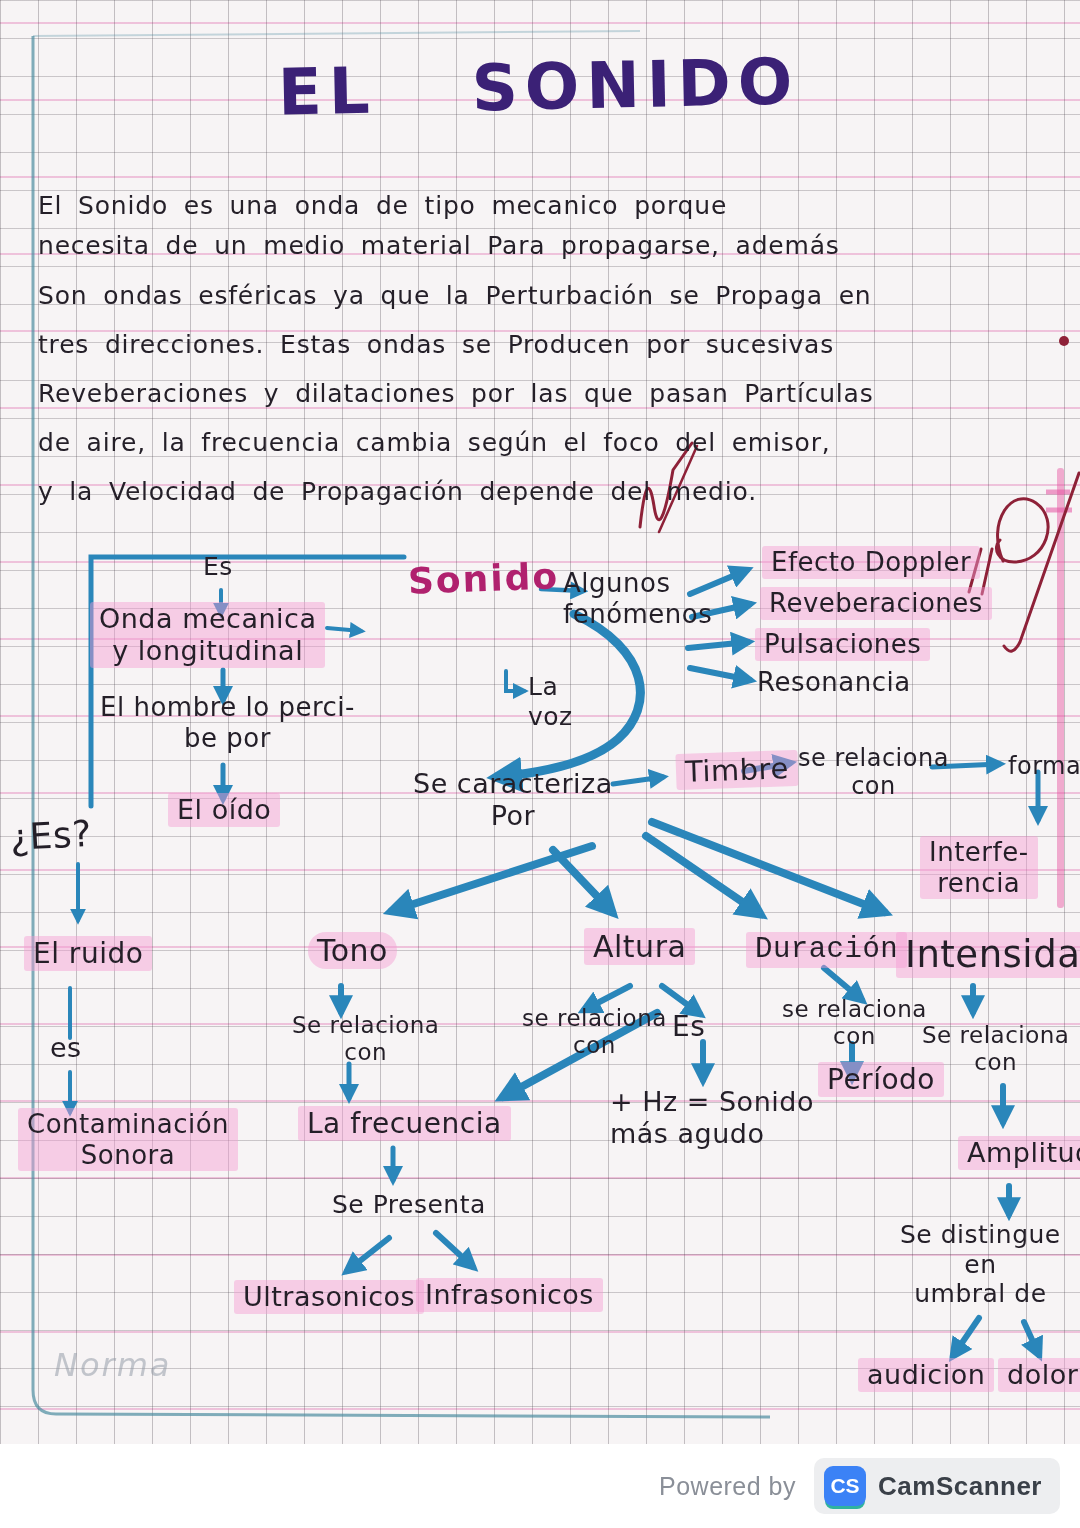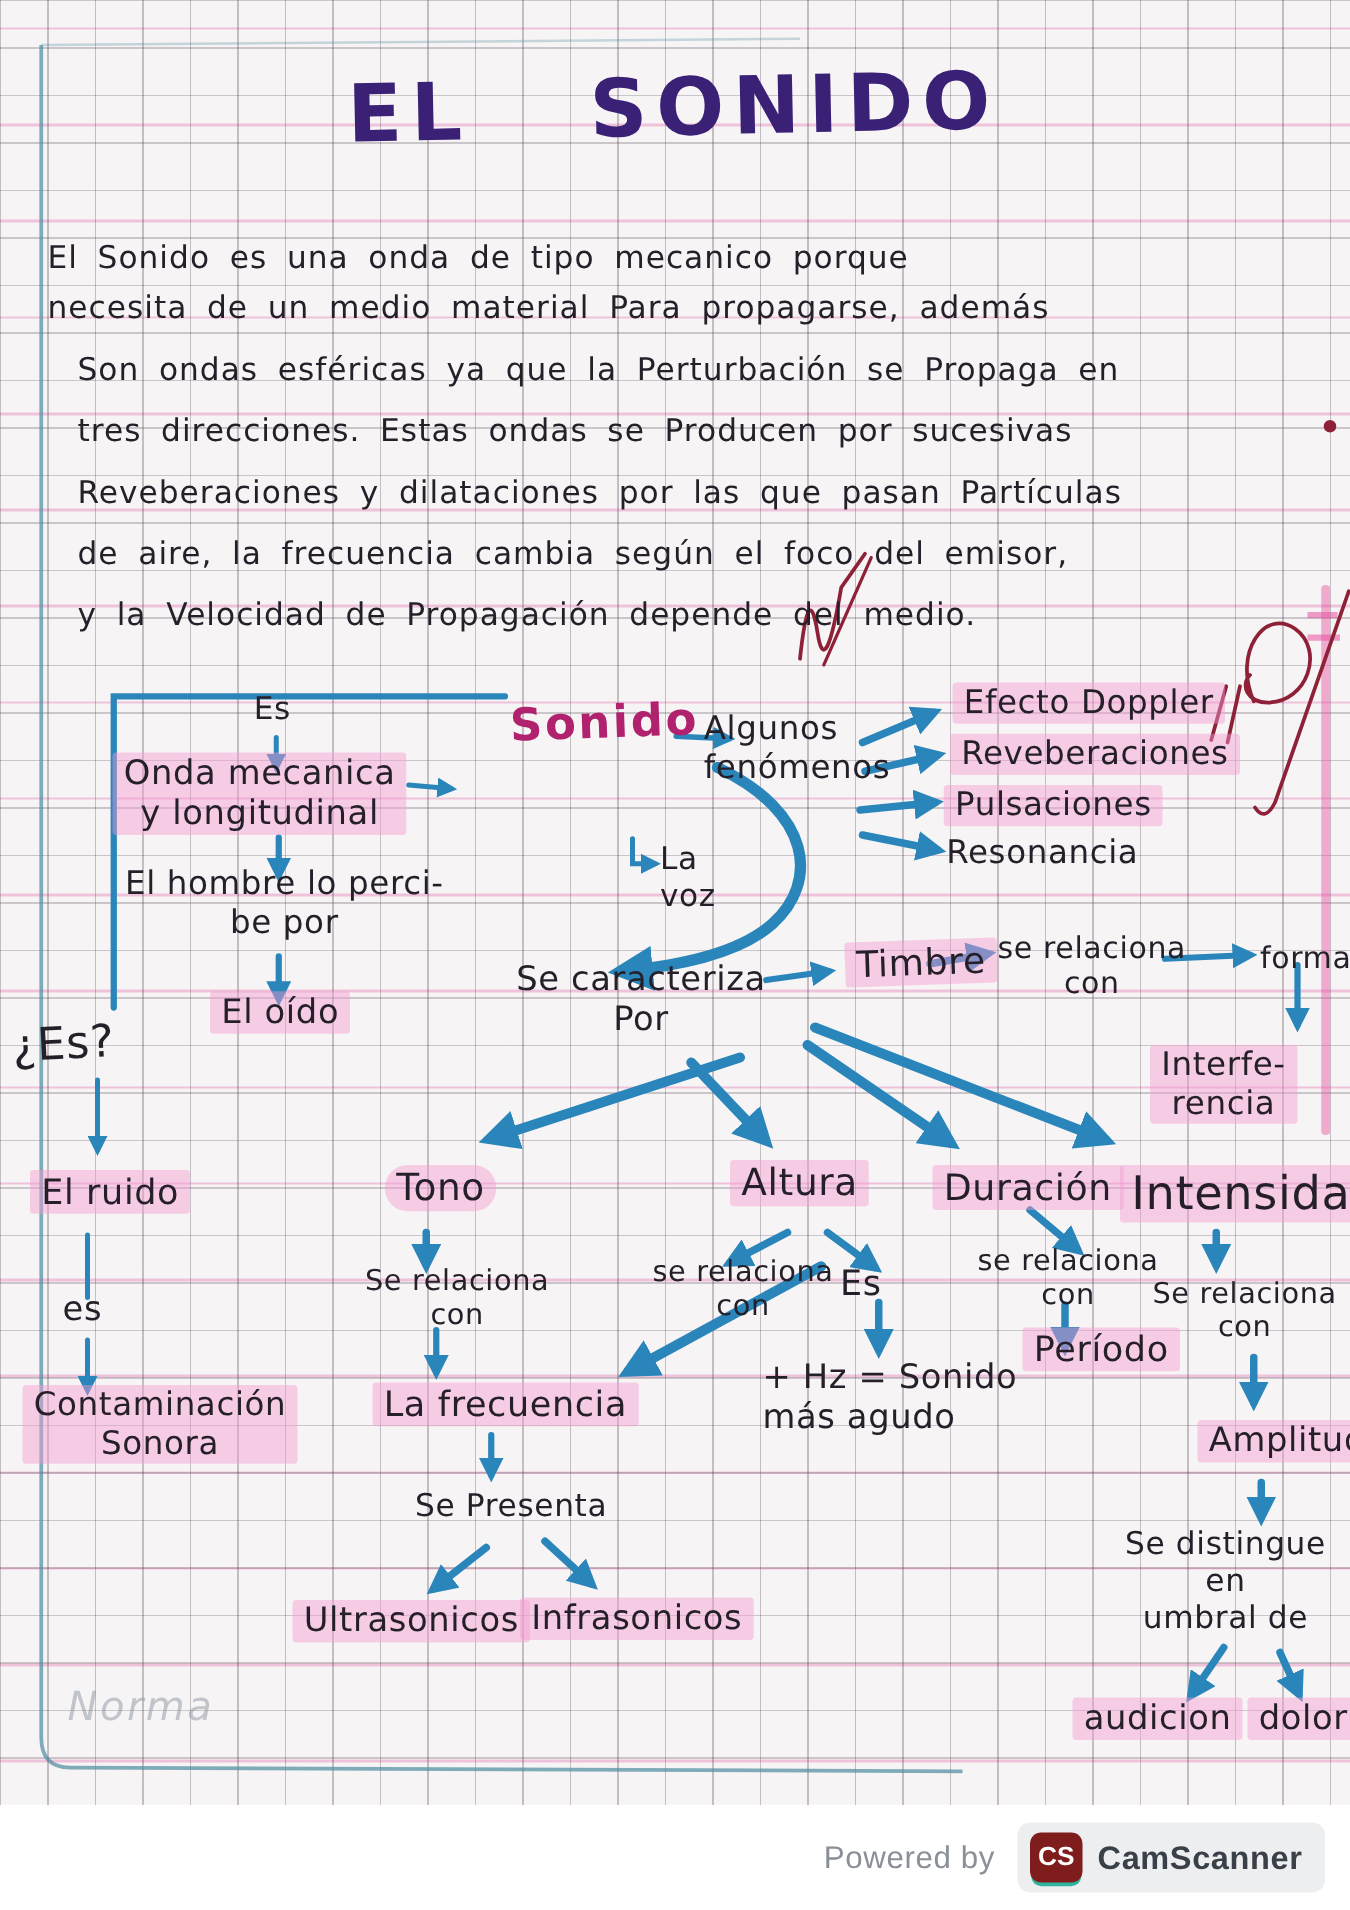--- a/index.html
+++ b/index.html
@@ -10,35 +10,35 @@
     background-image:
       repeating-linear-gradient(to right, rgba(72,64,74,.30) 0 1px, transparent 1px 38px),
       repeating-linear-gradient(to bottom, rgba(72,64,74,.26) 0 1px, transparent 1px 38px),
       repeating-linear-gradient(to bottom, rgba(216,64,150,.28) 0 2px, transparent 2px 77px);
     background-position:0 0,0 0,0 22px;}
   .title{position:absolute;left:278px;top:50px;z-index:3;
     font-size:64px;font-weight:bold;letter-spacing:7px;word-spacing:66px;
     color:#3b2176;transform:rotate(-1.2deg);}
   .para{position:absolute;left:38px;top:186px;width:1010px;z-index:3;}
   .para div{font-size:25px;line-height:40px;letter-spacing:.8px;word-spacing:7px;color:#241f28;}
-  .para div:nth-child(n+3){margin-top:10px;line-height:39px;padding-left:24px;}
+  .para div:nth-child(n+3){margin-top:10px;line-height:39px;}
   .n{position:absolute;white-space:pre-line;color:#241f28;z-index:3;line-height:1.18;letter-spacing:.5px;}
   .hl{background:rgba(244,156,211,.45);border-radius:3px;padding:1px 9px;}
   .ctr{text-align:center;}
   svg.layer{position:absolute;left:0;top:0;z-index:2;pointer-events:none;}
   .sonido{color:#b0216e;font-weight:600;letter-spacing:2px;}
   .watermark{position:absolute;left:54px;top:1346px;z-index:3;font-size:32px;
     font-style:italic;color:rgba(150,156,168,.55);letter-spacing:2px;}
   .footer{position:absolute;left:0;top:1444px;width:1080px;height:84px;background:#ffffff;
     display:flex;align-items:center;justify-content:flex-end;gap:18px;padding-right:20px;
     box-sizing:border-box;font-family:"Liberation Sans",sans-serif;z-index:4;}
   .powered{font-size:25px;color:#8a8f98;letter-spacing:.5px;}
   .cam-pill{display:flex;align-items:center;gap:12px;background:#edeef0;border-radius:10px;
     padding:8px 18px 8px 10px;}
-  .cs-badge{width:42px;height:40px;background:#7f1d1d;border-radius:9px;color:#fff;
+  .cs-badge{width:42px;height:40px;background:#3b82f6;border-radius:9px;color:#fff;
     font-weight:bold;font-size:21px;display:flex;align-items:center;justify-content:center;
     box-shadow:0 4px 0 -1px #2fb39e;}
   .cam-name{font-size:26px;font-weight:bold;color:#3a4048;letter-spacing:.5px;}
 </style>
 </head>
 <body>
 
 <div class="page">
   <div class="paper"></div>
 
@@ -157,21 +157,21 @@
   <div class="n hl" style="left:298px;top:1106px;font-size:28px;">La frecuencia</div>
   <div class="n" style="left:332px;top:1190px;font-size:25px;">Se  Presenta</div>
   <div class="n hl" style="left:234px;top:1280px;font-size:27px;">Ultrasonicos</div>
   <div class="n hl" style="left:416px;top:1278px;font-size:27px;">Infrasonicos</div>
   <div class="n hl" style="left:584px;top:928px;font-size:30px;">Altura</div>
   <div class="n ctr" style="left:522px;top:1005px;font-size:23px;">se relaciona
 con</div>
   <div class="n" style="left:672px;top:1010px;font-size:28px;">Es</div>
   <div class="n" style="left:610px;top:1086px;font-size:27px;">+ Hz = Sonido
 más agudo</div>
-  <div class="n hl" style="left:746px;top:932px;font-size:29px;">Duración</div>
+  <div class="n hl" style="left:746px;top:932px;font-size:29px;font-family:Liberation Mono, monospace;">Duración</div>
   <div class="n ctr" style="left:782px;top:996px;font-size:23px;">se relaciona
 con</div>
   <div class="n hl" style="left:818px;top:1062px;font-size:28px;">Período</div>
   <div class="n hl" style="left:896px;top:932px;font-size:37px;">Intensidad</div>
   <div class="n ctr" style="left:922px;top:1022px;font-size:23px;">Se relaciona
 con</div>
   <div class="n hl" style="left:958px;top:1136px;font-size:27px;">Amplitud</div>
   <div class="n ctr" style="left:900px;top:1220px;font-size:25px;">Se distingue
 en
 umbral de</div>

